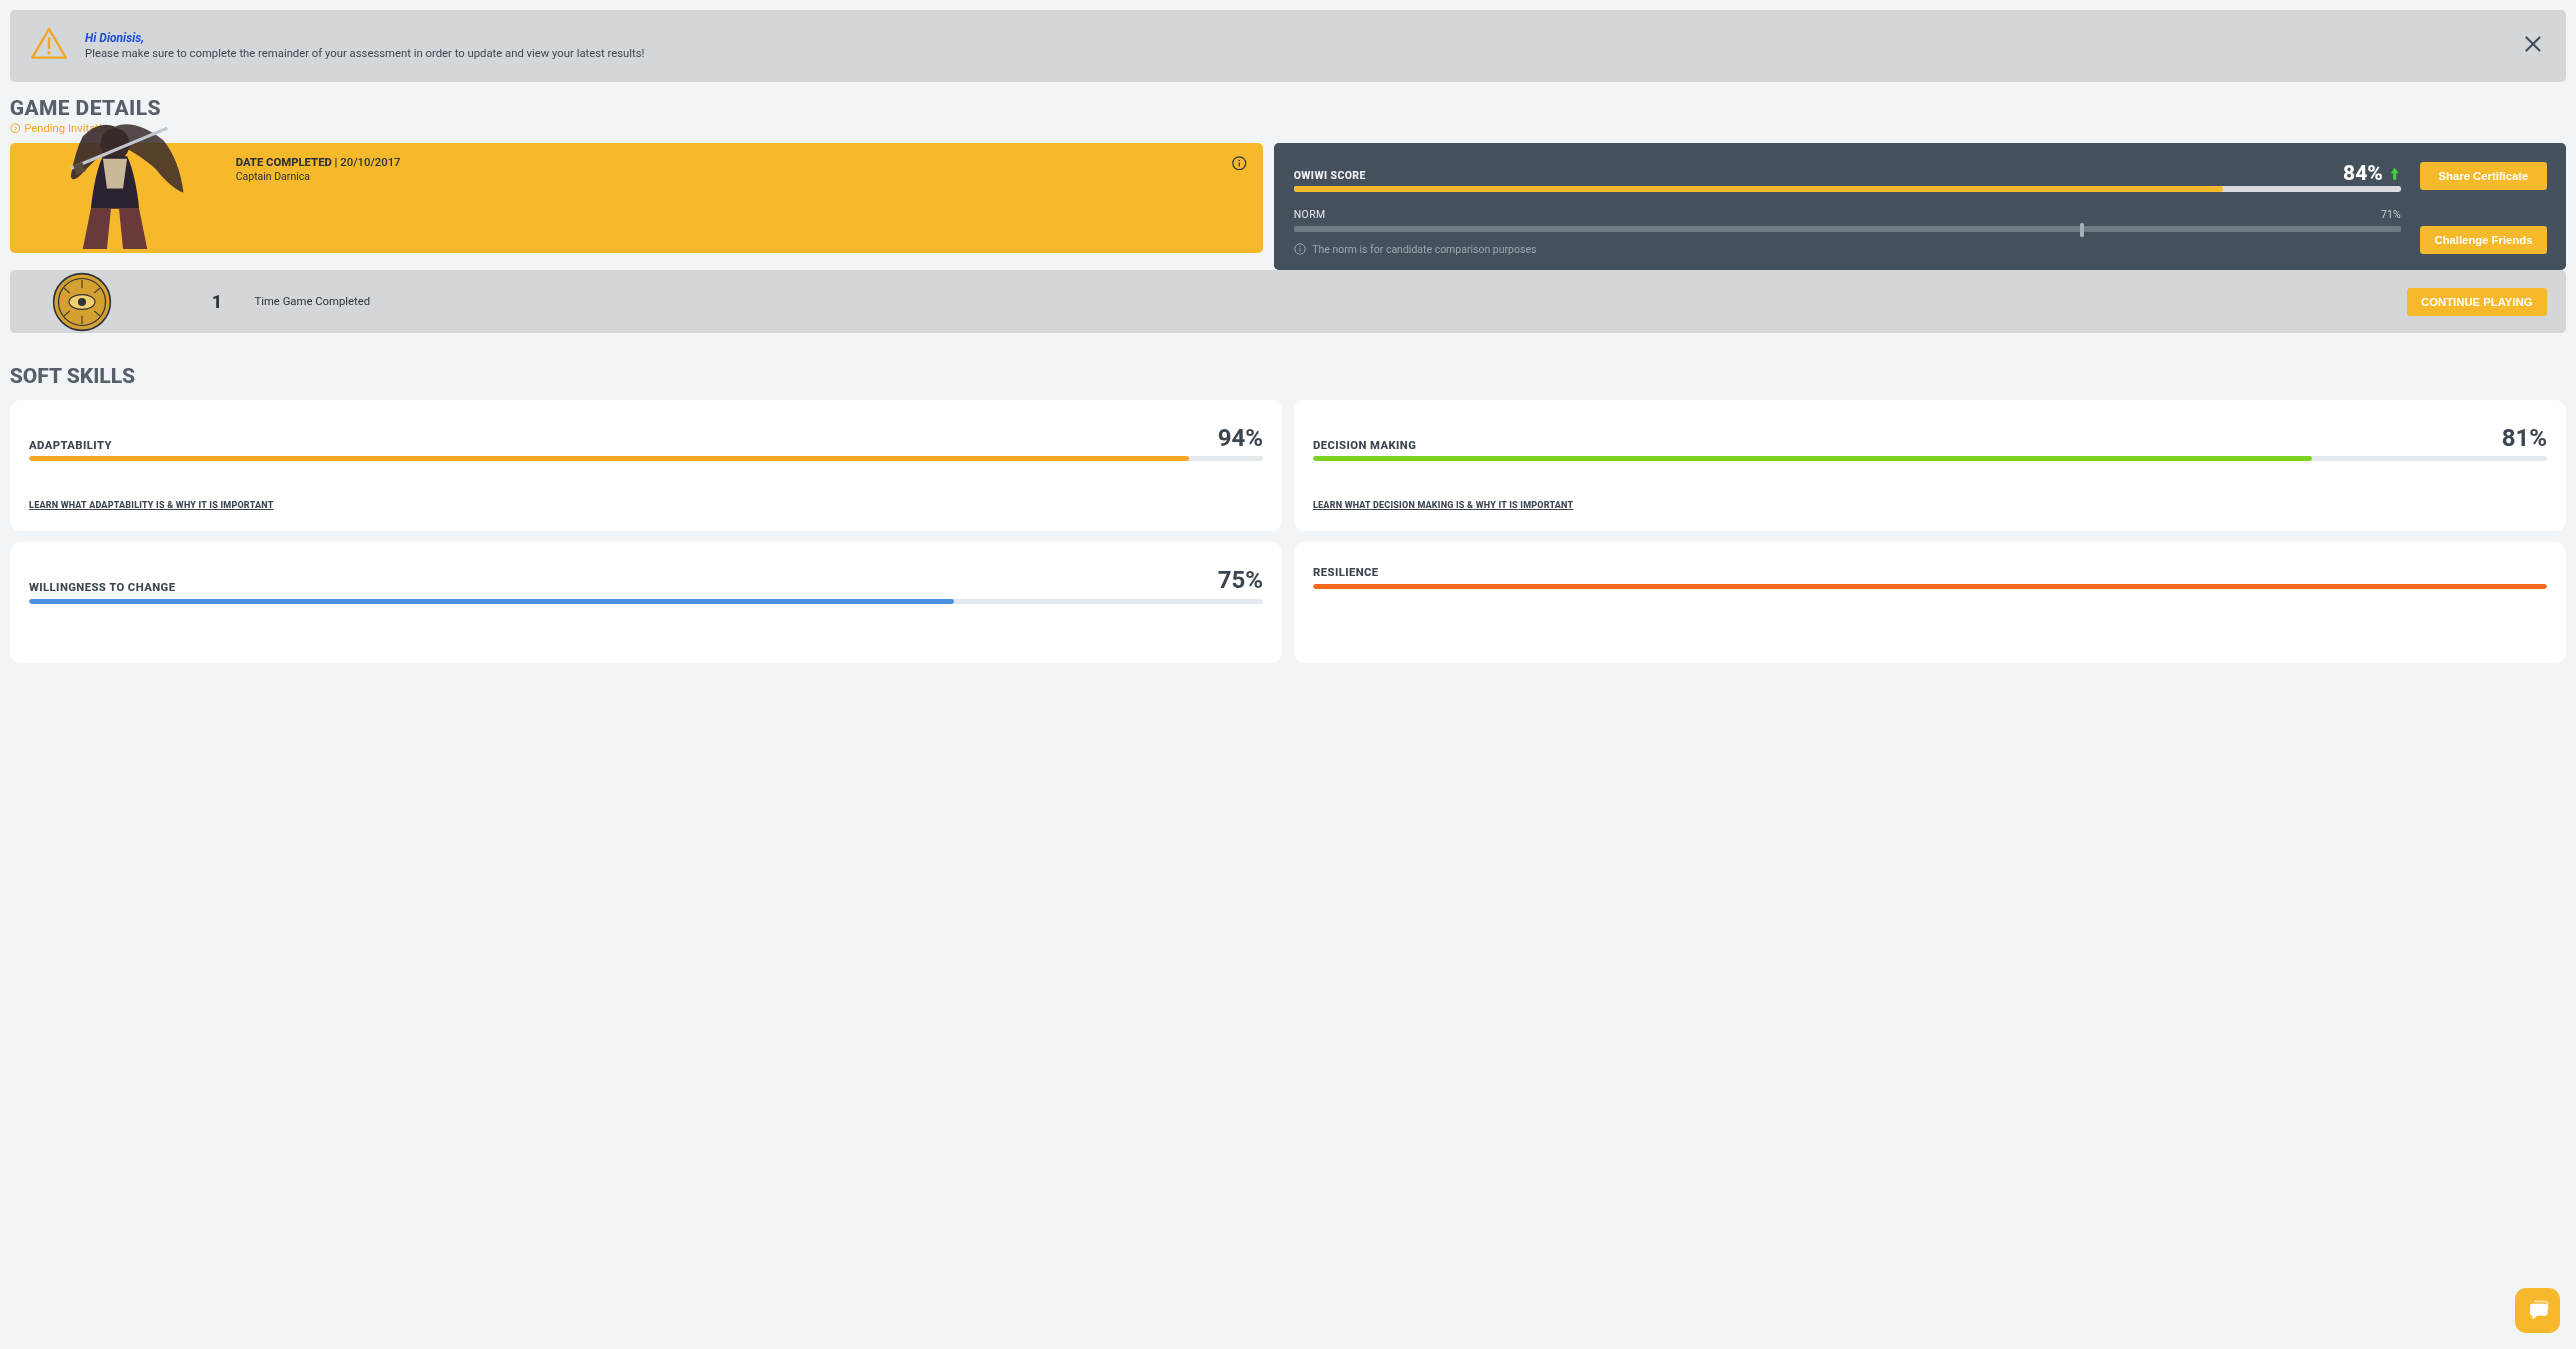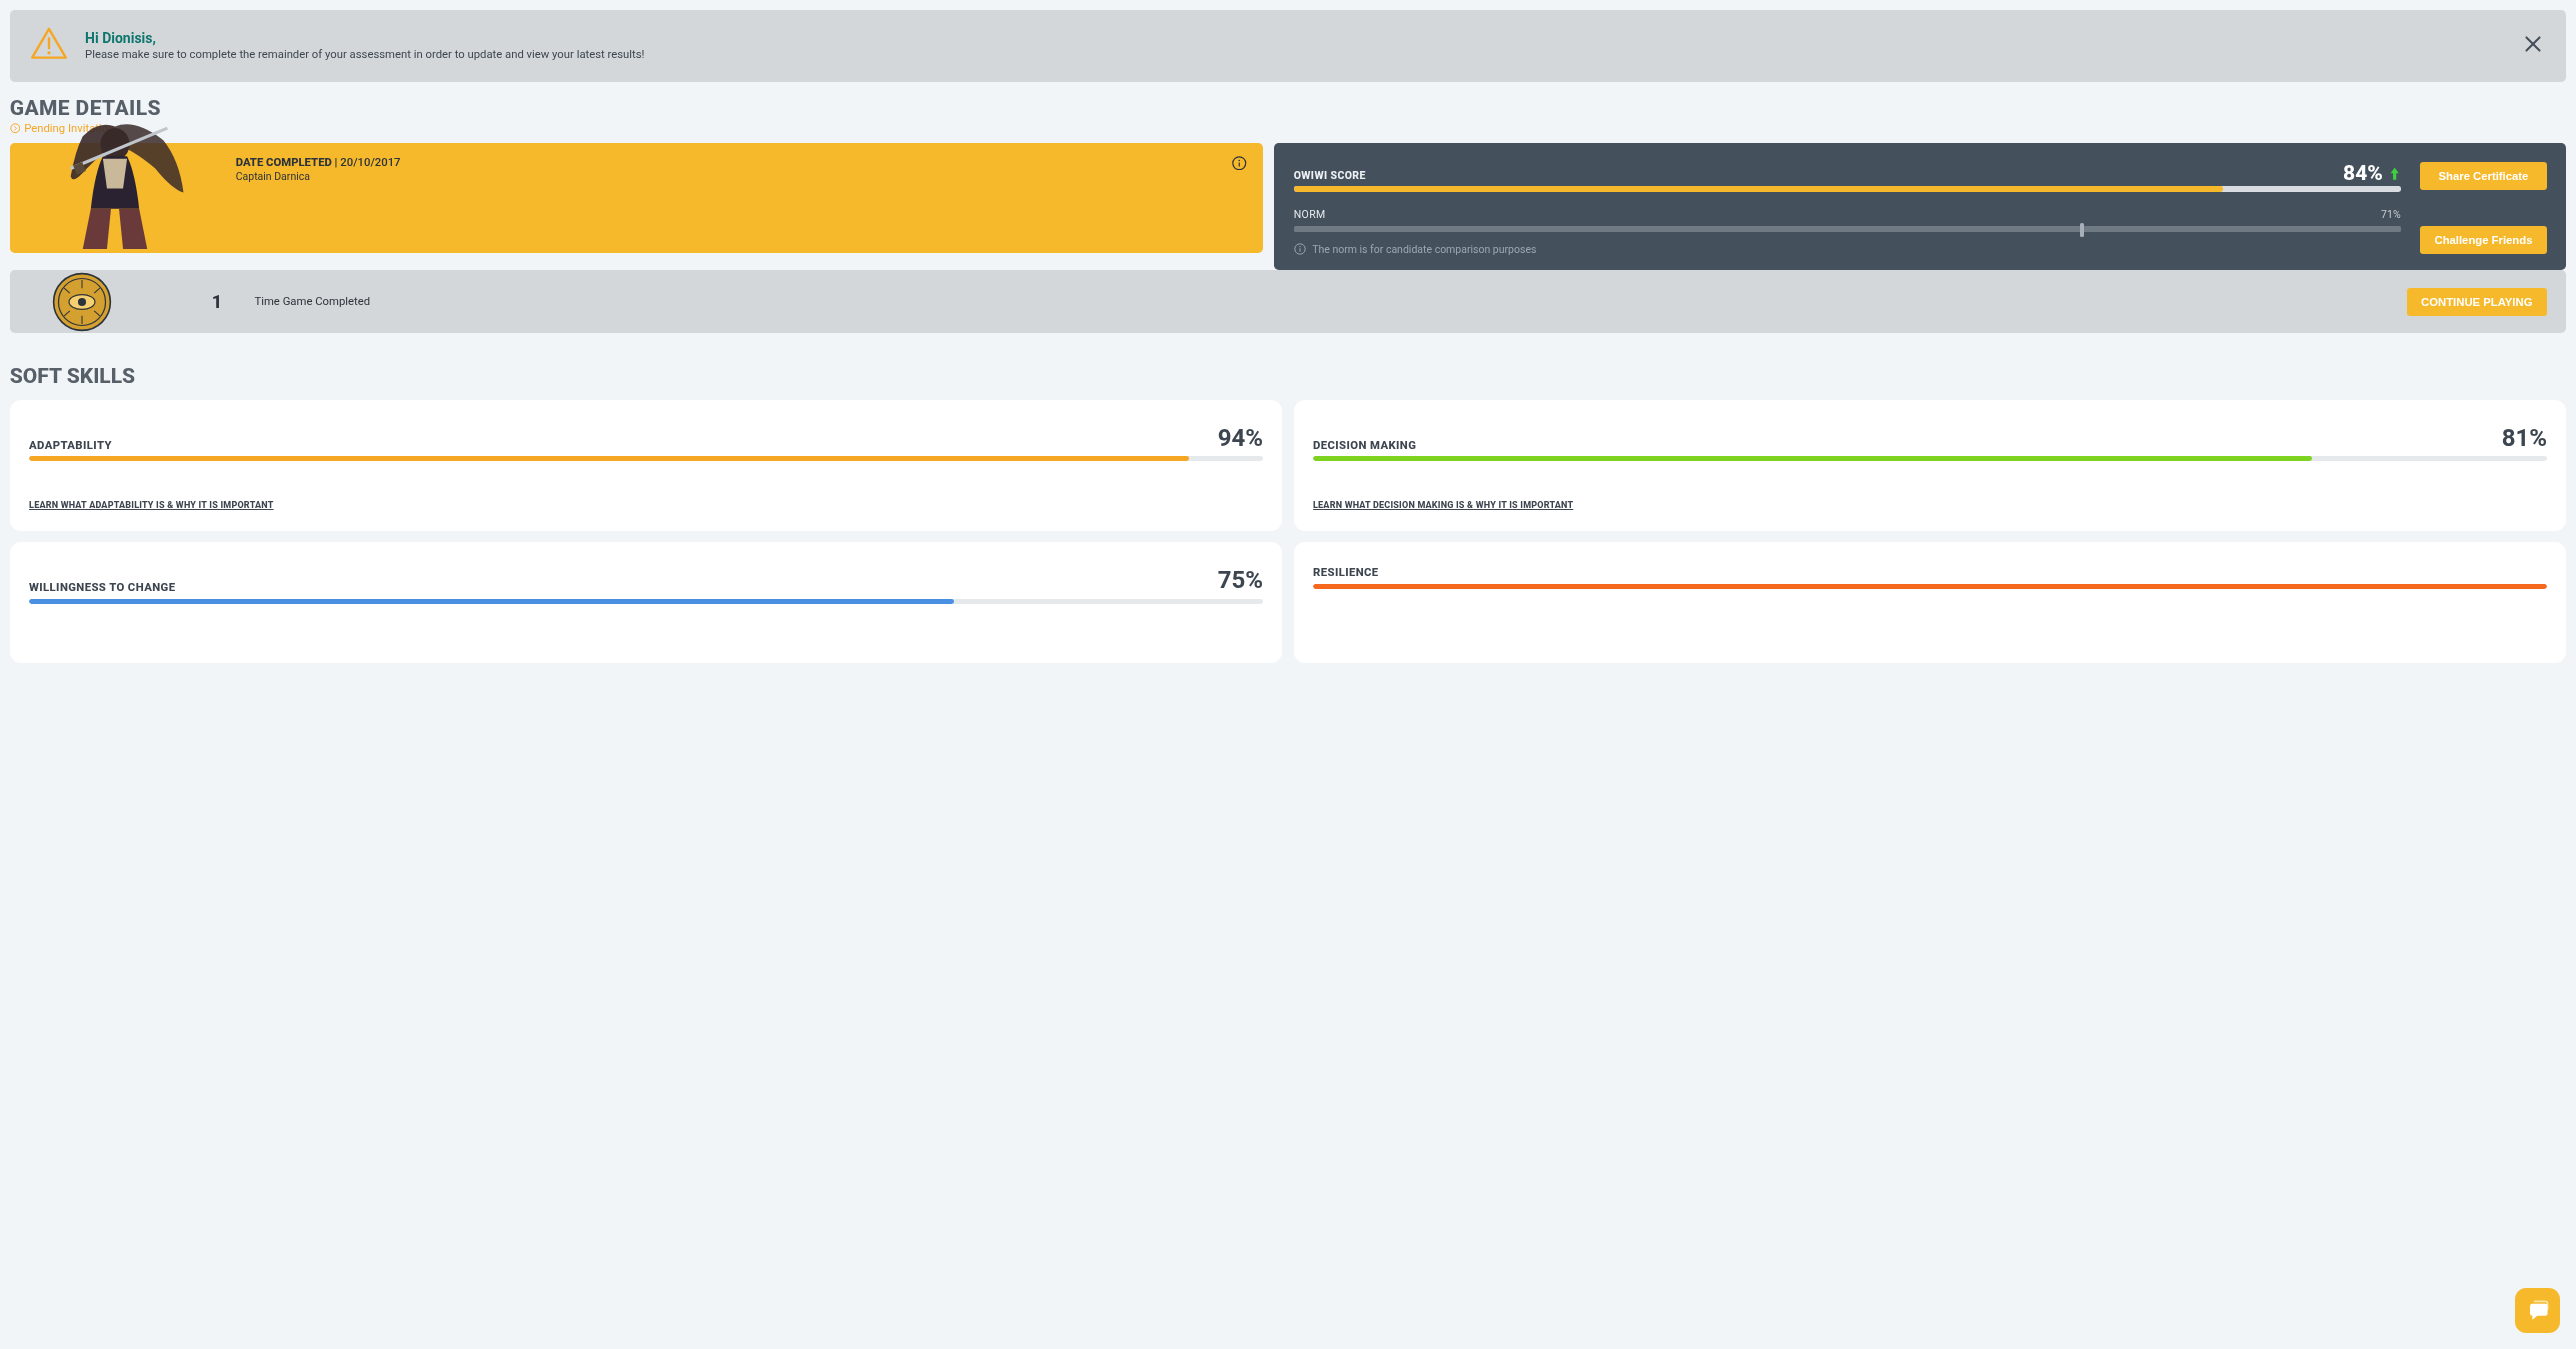--- a/index.html
+++ b/index.html
@@ -16,21 +16,21 @@
   display: flex;
   align-items: center;
   gap: 16px;
   margin-bottom: 14.5px;
   position: relative;
 }
 .alert-icon {
   flex: 0 0 auto;
 }
 .alert-text { flex: 1; }
-.alert-greeting { font-weight: 700; color: #0f766e; font-size: 14px; margin-bottom: 2.4px;}
+.alert-greeting { font-weight: 700; color: #1d4ed8; font-size: 12px; margin-bottom: 2.4px; font-style: italic;}
 .alert-msg { color: #3d4650; font-size: 11.3px; }
 .alert-close {
   cursor: pointer;
   padding: 4.8px;
 }
 .section-title {
   font-size: 21px;
   font-weight: 800;
   color: #575f69;
   letter-spacing: 0.4px;

